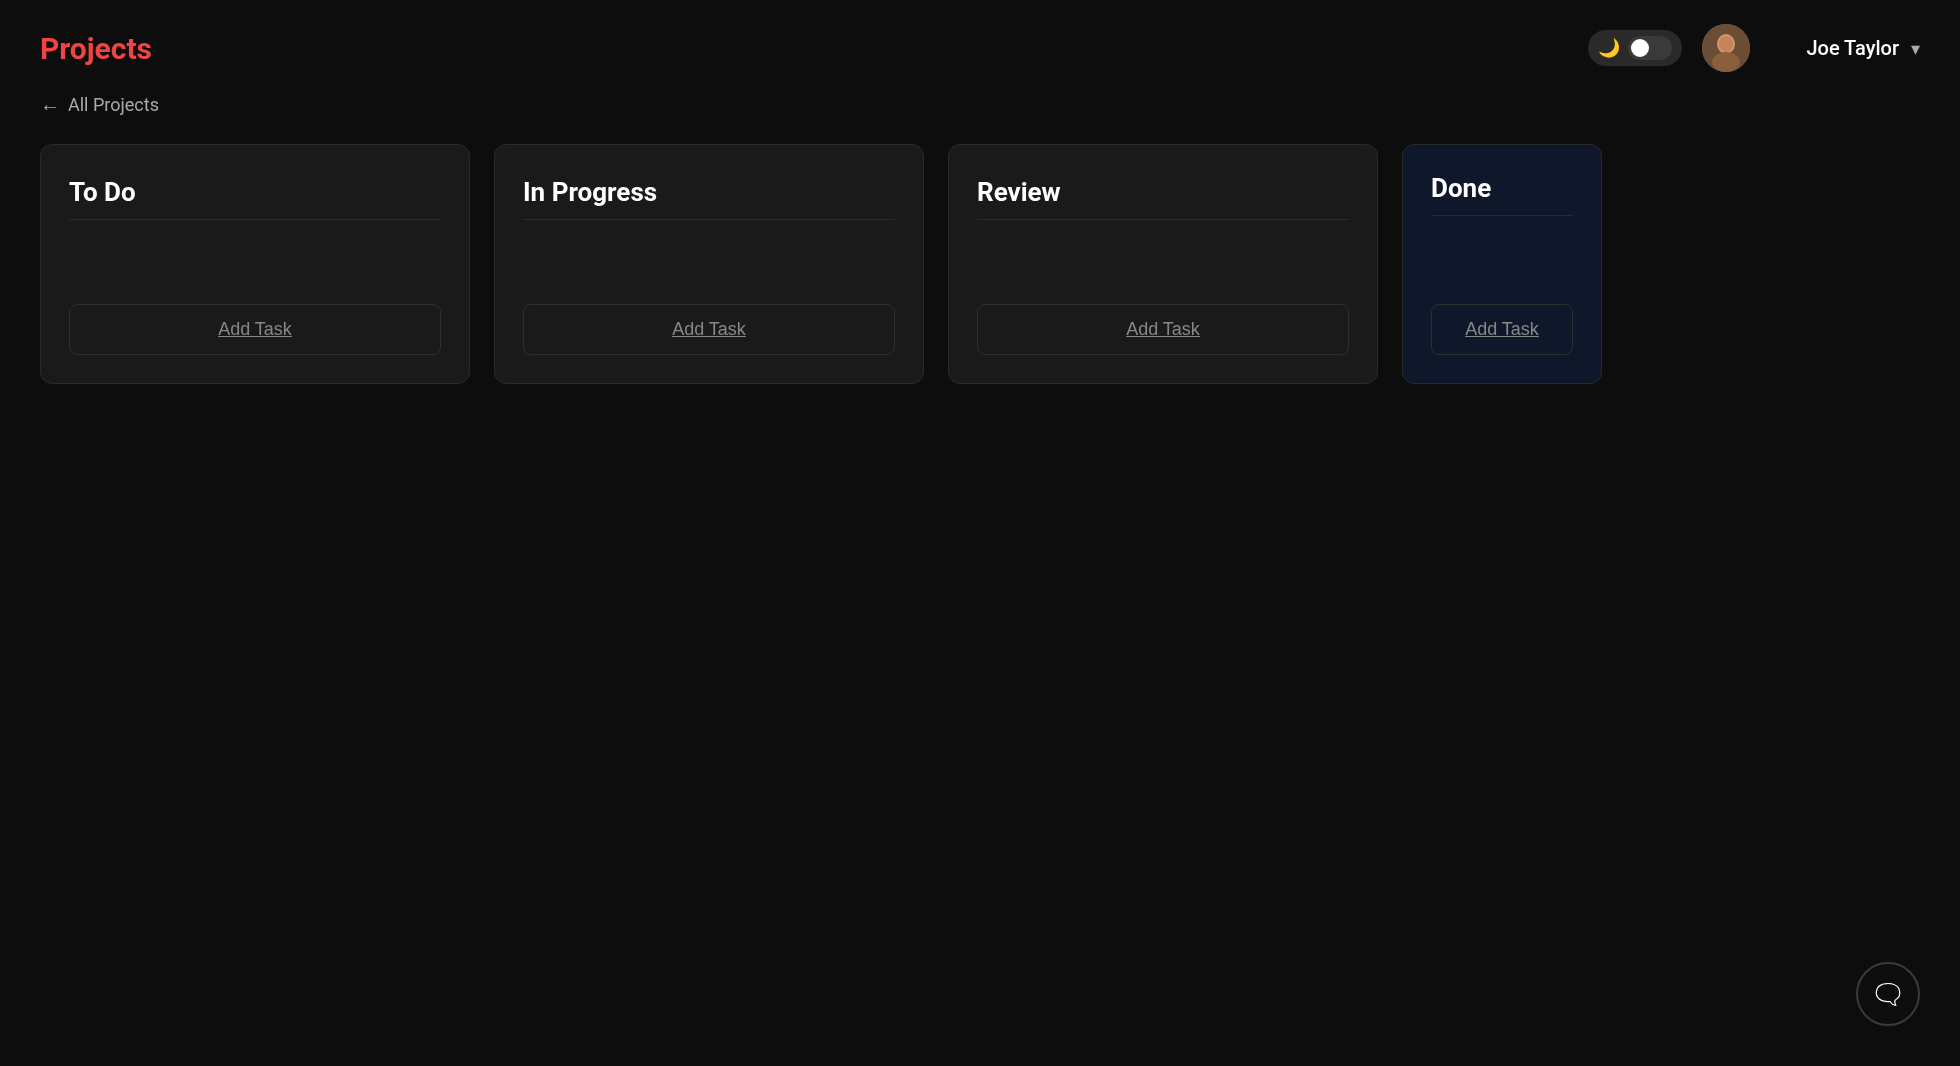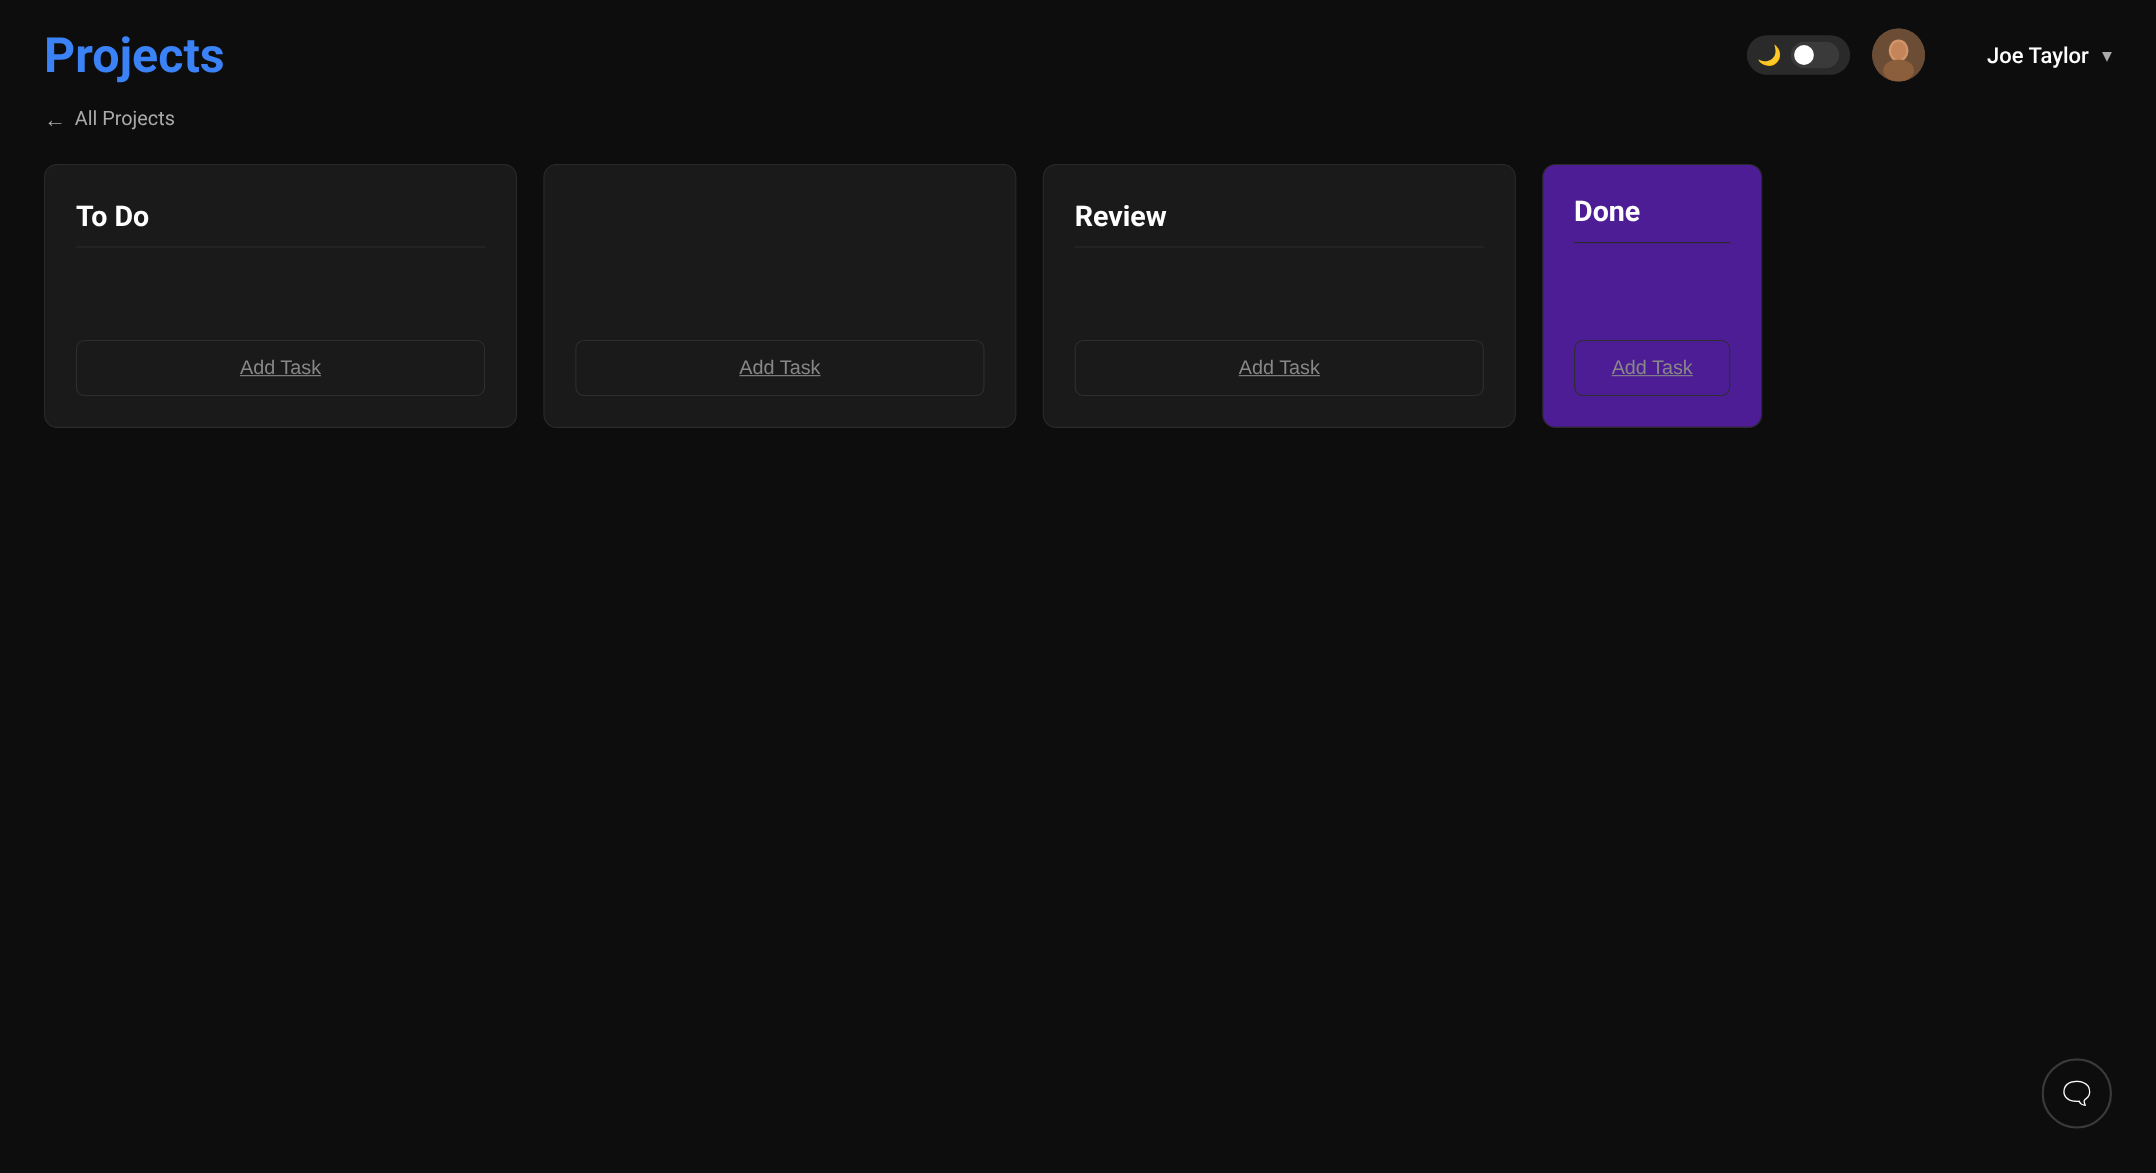--- a/index.html
+++ b/index.html
@@ -15,23 +15,23 @@
 
     
     .header {
       display: flex;
       align-items: center;
       justify-content: space-between;
       padding: 24px 40px 0 40px;
     }
 
     .app-title {
-      font-size: 44px;
+      font-size: 30px;
       font-weight: 700;
-      color: #3b82f6;
+      color: #ef4444;
     }
 
     .header-right {
       display: flex;
       align-items: center;
       gap: 20px;
     }
 
     .theme-toggle {
       display: flex;
@@ -175,21 +175,21 @@
       font-size: 18px;
       cursor: pointer;
       text-align: center;
       margin-top: auto;
       text-decoration: underline;
     }
 
     
     .column-done {
       flex: 0 0 200px;
-      background: #4c1d95;
+      background: #0f172a;
       border: 1px solid #2a2a2a;
       border-radius: 12px;
       padding: 28px 28px 28px 28px;
       display: flex;
       flex-direction: column;
       gap: 16px;
       min-height: 240px;
       overflow: hidden;
     }
 
@@ -249,20 +249,21 @@
 
 <div class="board">
 
   <div class="column">
     <div class="column-header">To Do</div>
     <div class="column-body"></div>
     <button class="add-task-btn">Add Task</button>
   </div>
 
   <div class="column">
+    <div class="column-header">In Progress</div>
     <div class="column-body"></div>
     <button class="add-task-btn">Add Task</button>
   </div>
 
   <div class="column">
     <div class="column-header">Review</div>
     <div class="column-body"></div>
     <button class="add-task-btn">Add Task</button>
   </div>
 

